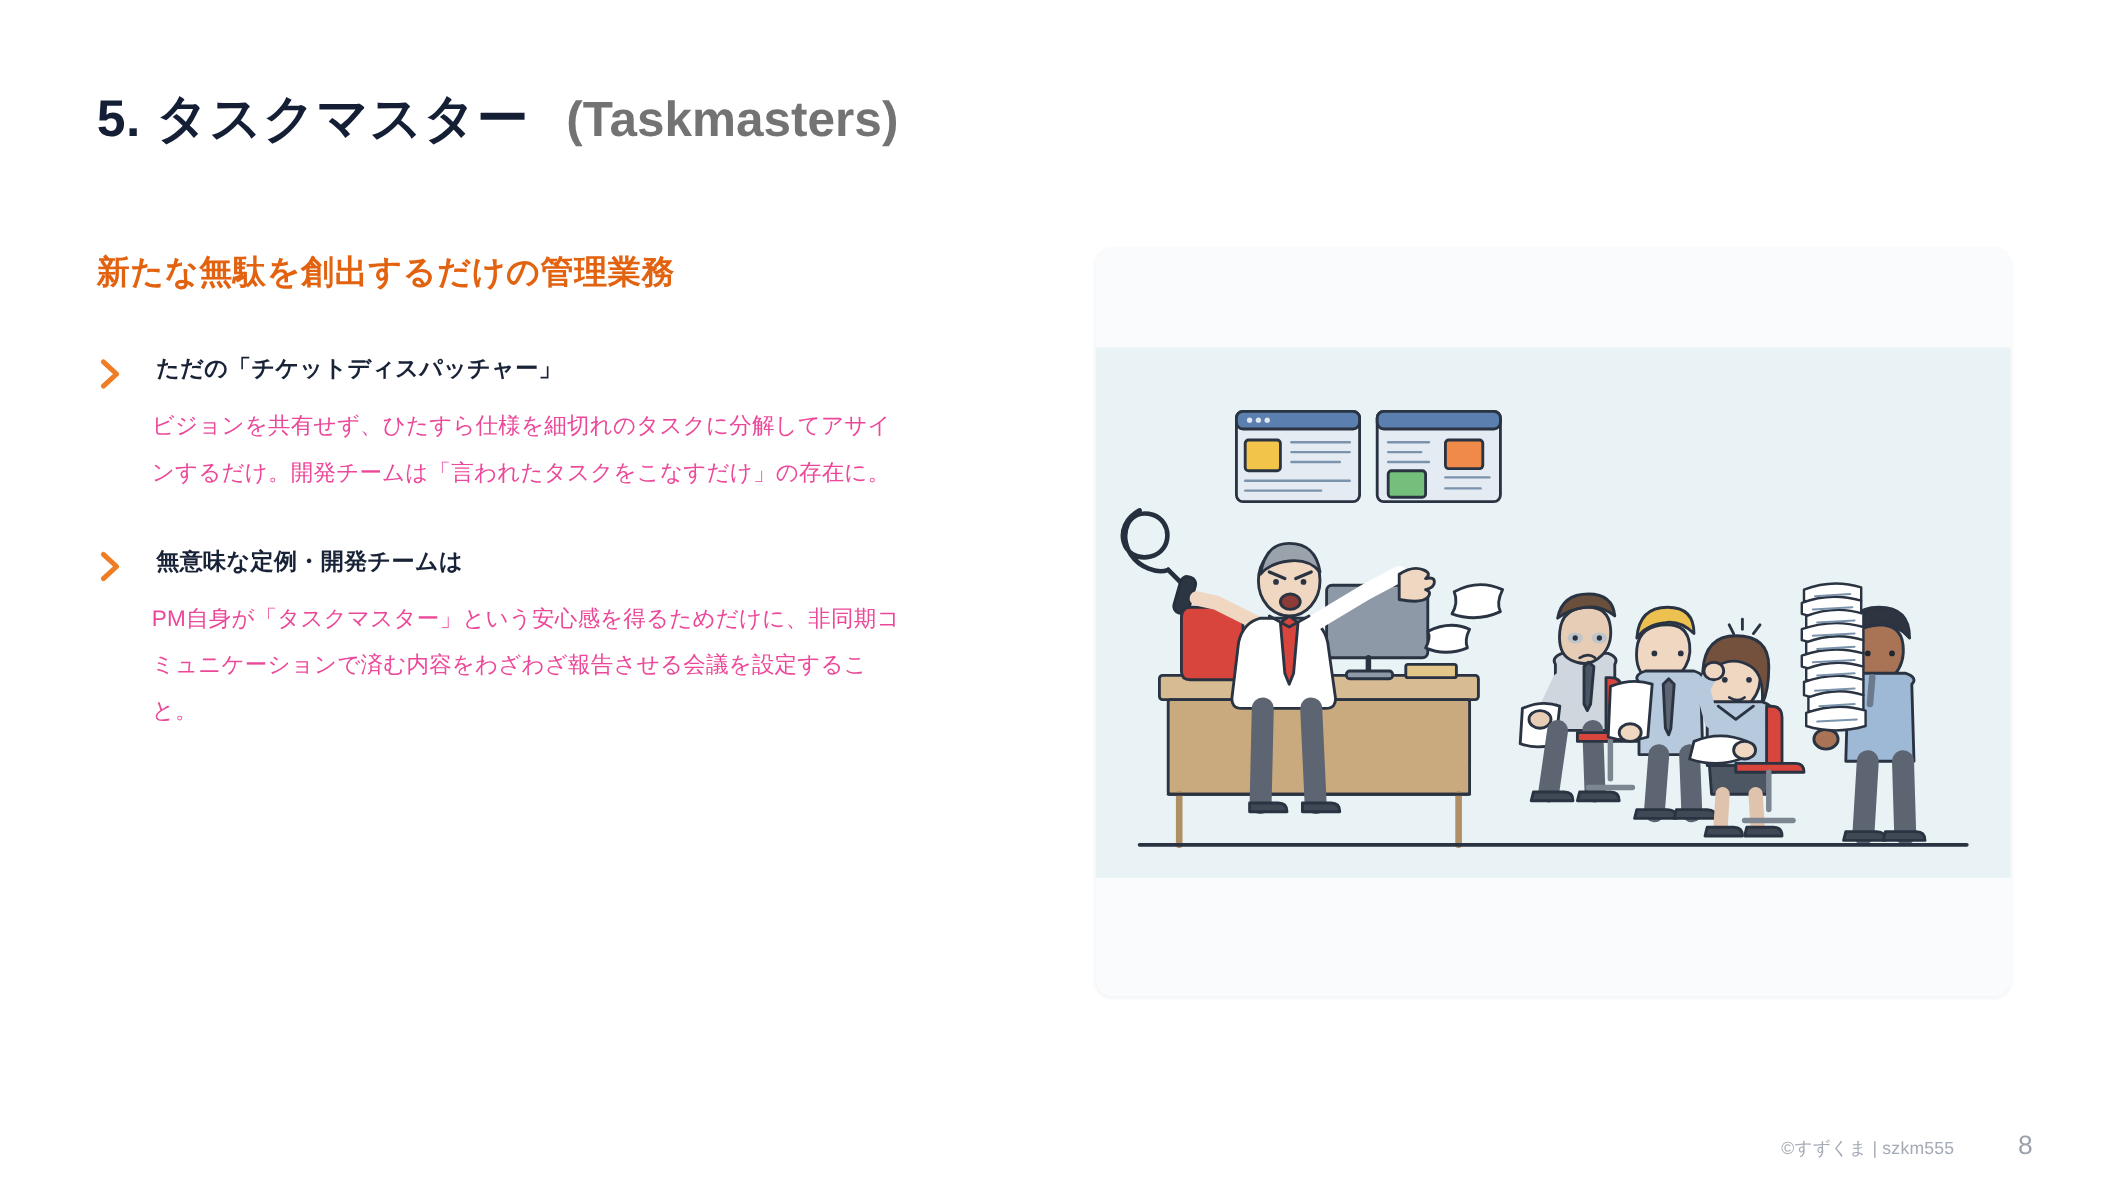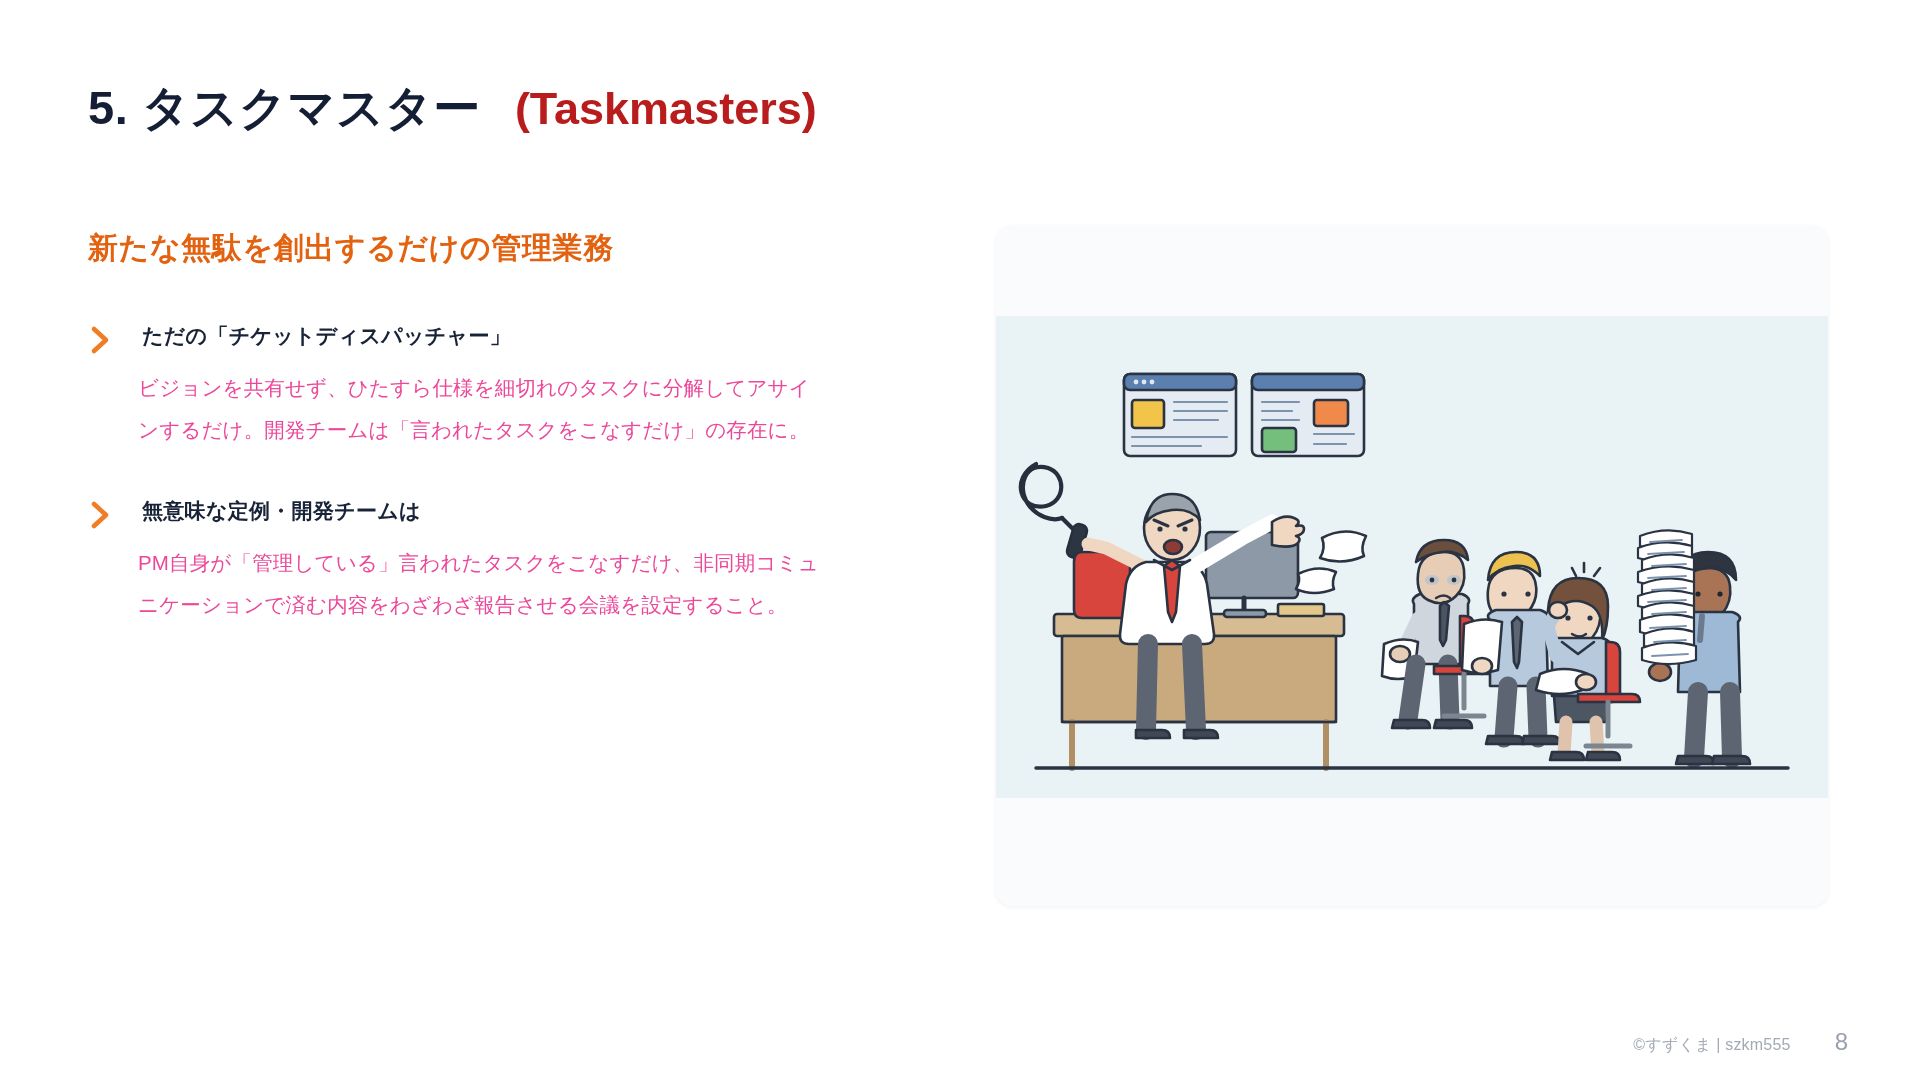--- a/index.html
+++ b/index.html
@@ -34,21 +34,21 @@
   .title-jp {
     font-size: 47px;
     font-weight: 700;
     color: #141f35;
     letter-spacing: 0.5px;
     line-height: 1;
   }
   .title-en {
     font-size: 45px;
     font-weight: 700;
-    color: #b91c1c;
+    color: #737373;
     margin-left: 34px;
     line-height: 1;
   }
 
   
   .subtitle {
     position: absolute;
     left: 88px;
     top: 230px;
     font-size: 30px;
@@ -130,21 +130,21 @@
     height: 100%;
   }
 
   
   .footer {
     position: absolute;
     right: 72px;
     bottom: 24px;
     display: flex;
     align-items: baseline;
-    gap: 44px;
+    gap: 58px;
   }
   .credit {
     font-size: 16px;
     color: #a3aab4;
     letter-spacing: 0.2px;
   }
   .page-no {
     font-size: 24px;
     color: #9aa1ac;
   }
@@ -177,21 +177,21 @@
 
     <div class="bullet-block">
       <div class="bullet-head">
         <span class="chev">
           <svg width="26" height="30" viewBox="0 0 26 30" aria-hidden="true">
             <path d="M6 4 L18 15 L6 26" fill="none" stroke="#ef7d26" stroke-width="4.6" stroke-linecap="round" stroke-linejoin="round"></path>
           </svg>
         </span>
         <span class="bullet-title">無意味な定例・開発チームは</span>
       </div>
-      <div class="bullet-body"> PM自身が「管理している」言われたタスクをこなすだけ、非同期コミュニケーションで済む内容をわざわざ報告させる会議を設定すること。</div>
+      <div class="bullet-body"> PM自身が「タスクマスター」という安心感を得るためだけに、非同期コミュニケーションで済む内容をわざわざ報告させる会議を設定すること。</div>
     </div>
 
   </div>
 
   <div class="image-card">
     <div class="illustration">
       <svg viewBox="0 0 832 482" preserveAspectRatio="xMidYMid meet" aria-hidden="true">
         <rect x="0" y="0" width="832" height="482" fill="#e9f2f4"></rect>
 
         <g stroke="#2a3342" stroke-width="2.6" stroke-linecap="round" stroke-linejoin="round" fill="none">

